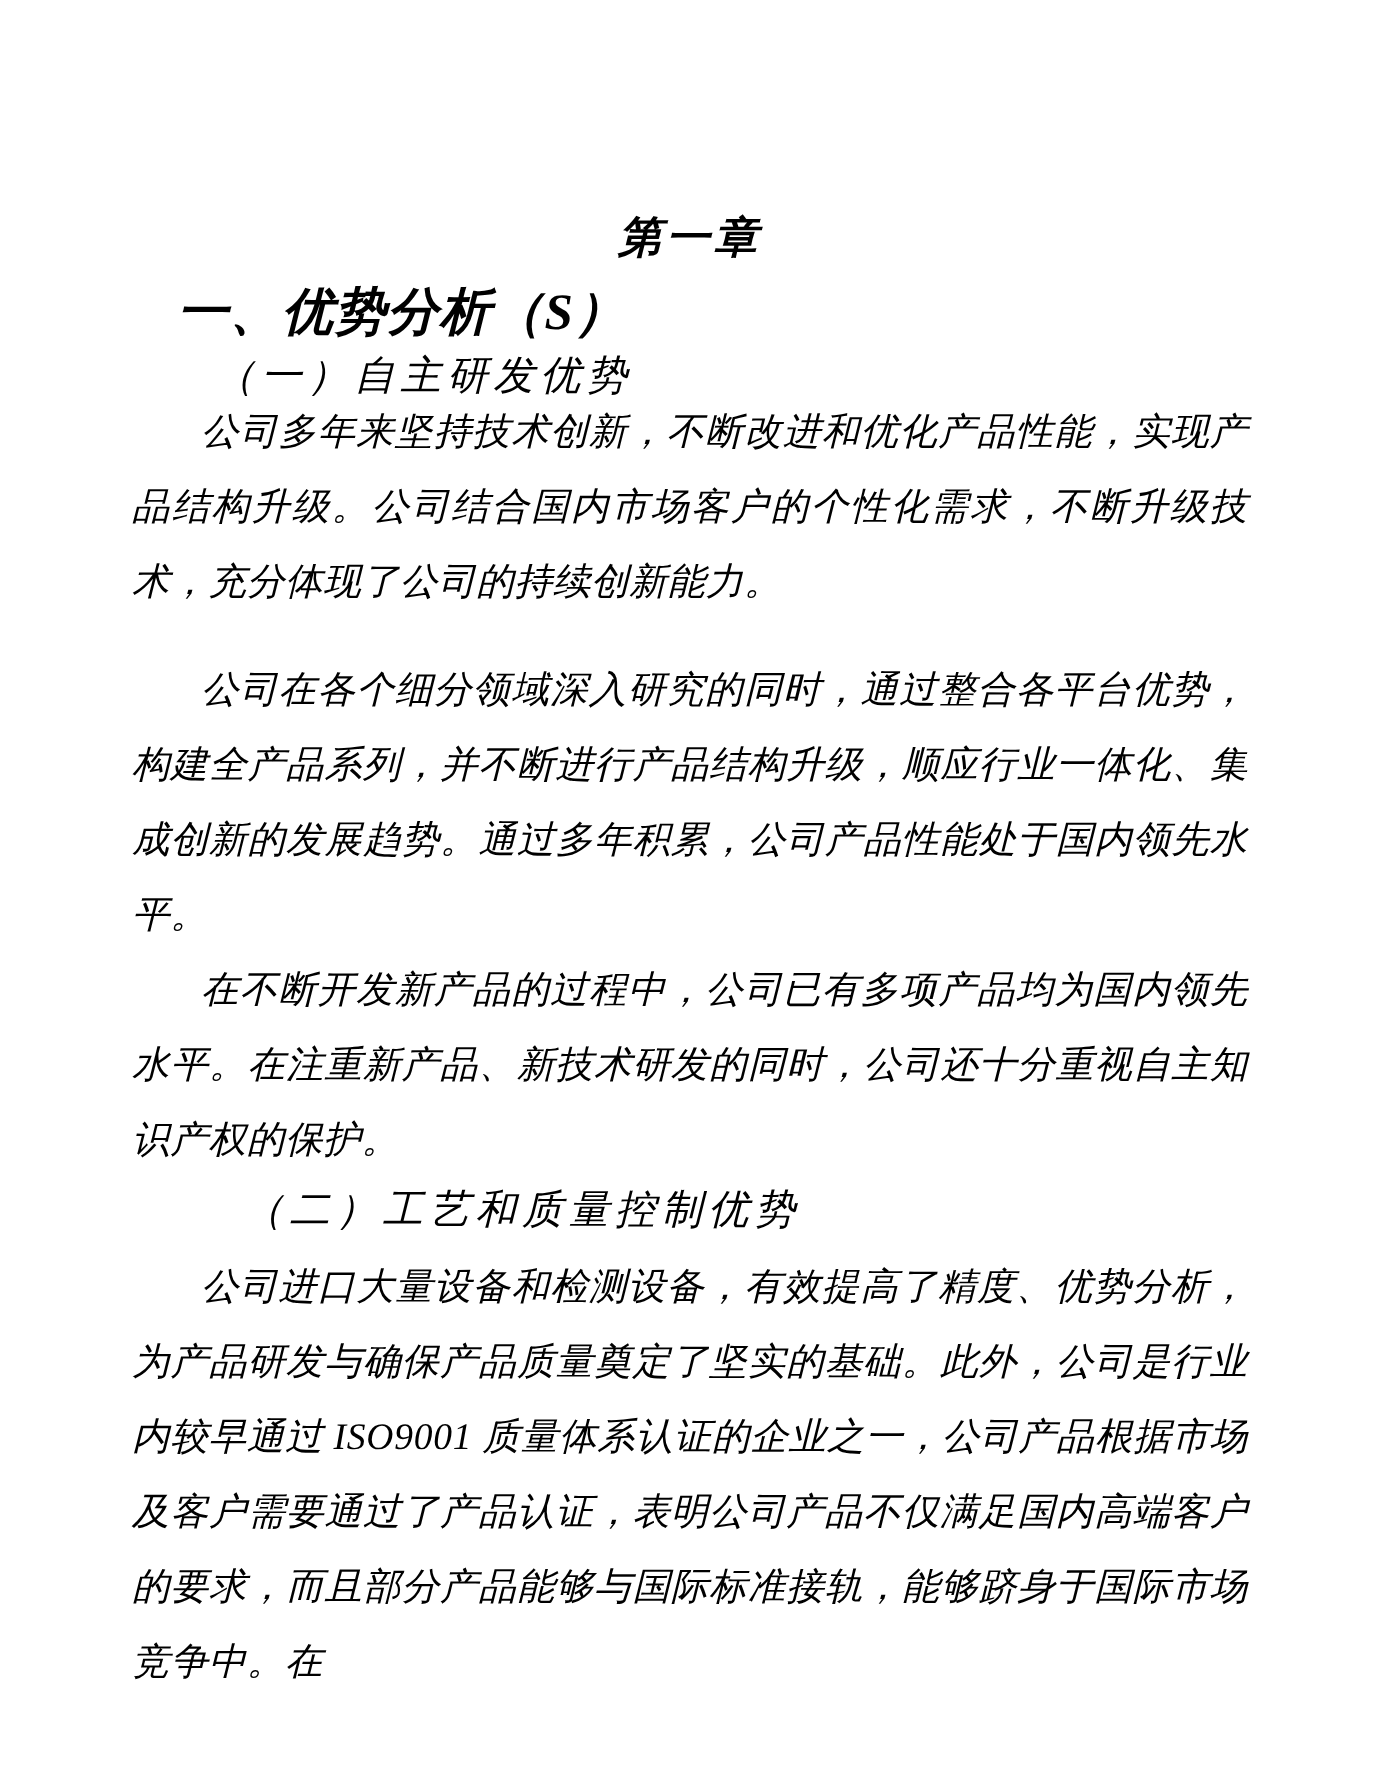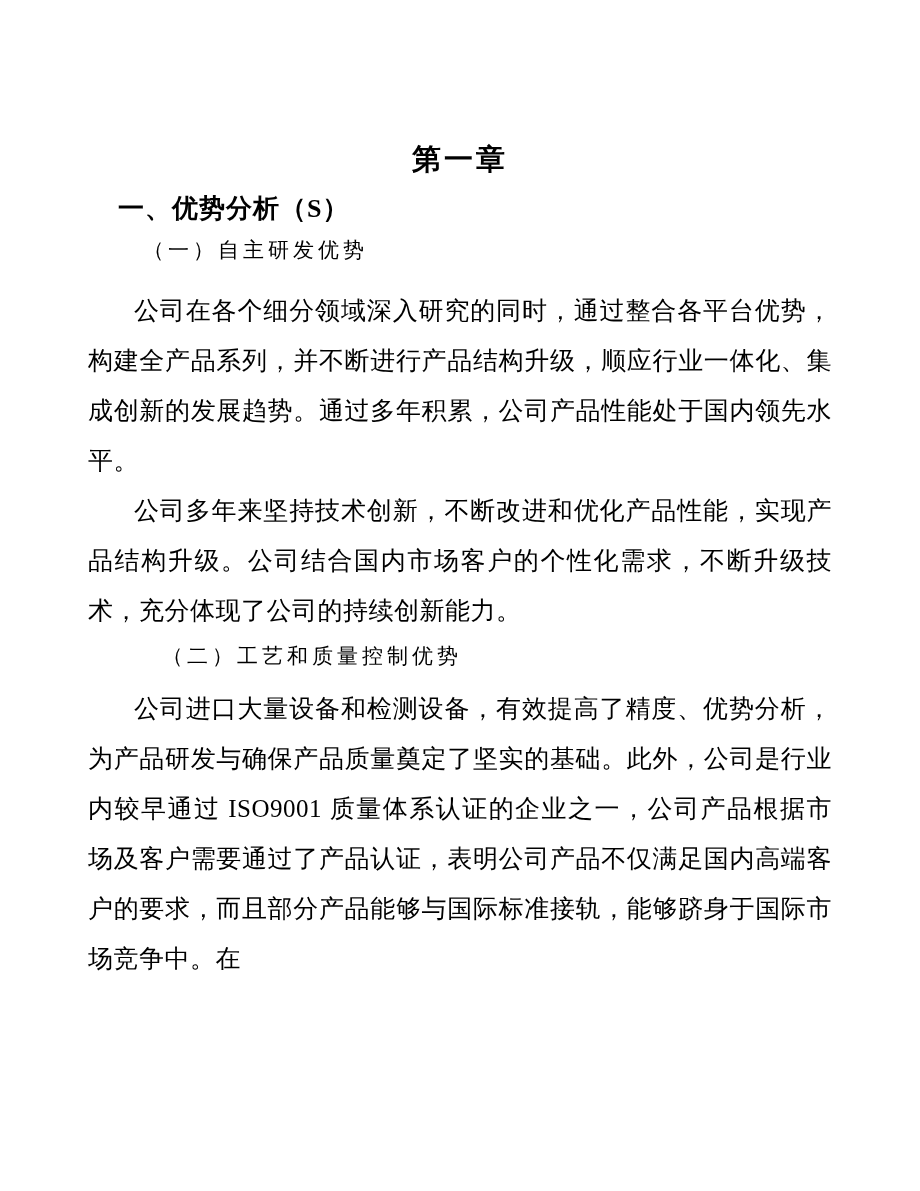--- a/index.html
+++ b/index.html
@@ -13,38 +13,39 @@
     overflow: hidden;
     font-family: "Liberation Serif", "DejaVu Serif", serif;
     color: #000000;
   }
   .page {
     box-sizing: border-box;
     width: 920px;
     height: 950px;
     padding: 143px 88px 0 88px;
     background: #ffffff;
+    font-style: italic;
   }
   .chapter-title {
     font-size: 29px;
     font-weight: 700;
     line-height: 32px;
     text-align: center;
     letter-spacing: 3px;
     margin: 0;
   }
   .section-heading {
-    font-size: 26px;
+    font-size: 34px;
     font-weight: 700;
     line-height: 28px;
     margin: 20px 0 0 30px;
     letter-spacing: 1px;
   }
   .subheading {
-    font-size: 21px;
+    font-size: 27px;
     line-height: 27px;
     letter-spacing: 4px;
     font-weight: 400;
   }
   .subheading.first {
     margin: 14px 0 0 55px;
   }
   .subheading.second {
     margin: 7px 0 0 74px;
   }
@@ -68,22 +69,23 @@
 <body>
 
 <div class="page">
 
   <h1 class="chapter-title">第一章</h1>
 
   <h2 class="section-heading">一、优势分析（S）</h2>
 
   <h3 class="subheading first">（一）自主研发优势</h3>
 
+  <p class="paragraph">公司多年来坚持技术创新，不断改进和优化产品性能，实现产品结构升级。公司结合国内市场客户的个性化需求，不断升级技术，充分体现了公司的持续创新能力。</p>
+
   <p class="paragraph after-sub1">公司在各个细分领域深入研究的同时，通过整合各平台优势，构建全产品系列，并不断进行产品结构升级，顺应行业一体化、集成创新的发展趋势。通过多年积累，公司产品性能处于国内领先水平。</p>
 
-  <p class="paragraph">公司多年来坚持技术创新，不断改进和优化产品性能，实现产品结构升级。公司结合国内市场客户的个性化需求，不断升级技术，充分体现了公司的持续创新能力。</p>
-
+  <p class="paragraph">在不断开发新产品的过程中，公司已有多项产品均为国内领先水平。在注重新产品、新技术研发的同时，公司还十分重视自主知识产权的保护。</p>
 
   <h3 class="subheading second">（二）工艺和质量控制优势</h3>
 
   <p class="paragraph after-sub2">公司进口大量设备和检测设备，有效提高了精度、优势分析，为产品研发与确保产品质量奠定了坚实的基础。此外，公司是行业内较早通过 ISO9001 质量体系认证的企业之一，公司产品根据市场及客户需要通过了产品认证，表明公司产品不仅满足国内高端客户的要求，而且部分产品能够与国际标准接轨，能够跻身于国际市场竞争中。在</p>
 
 </div>
 
 </body></html>

